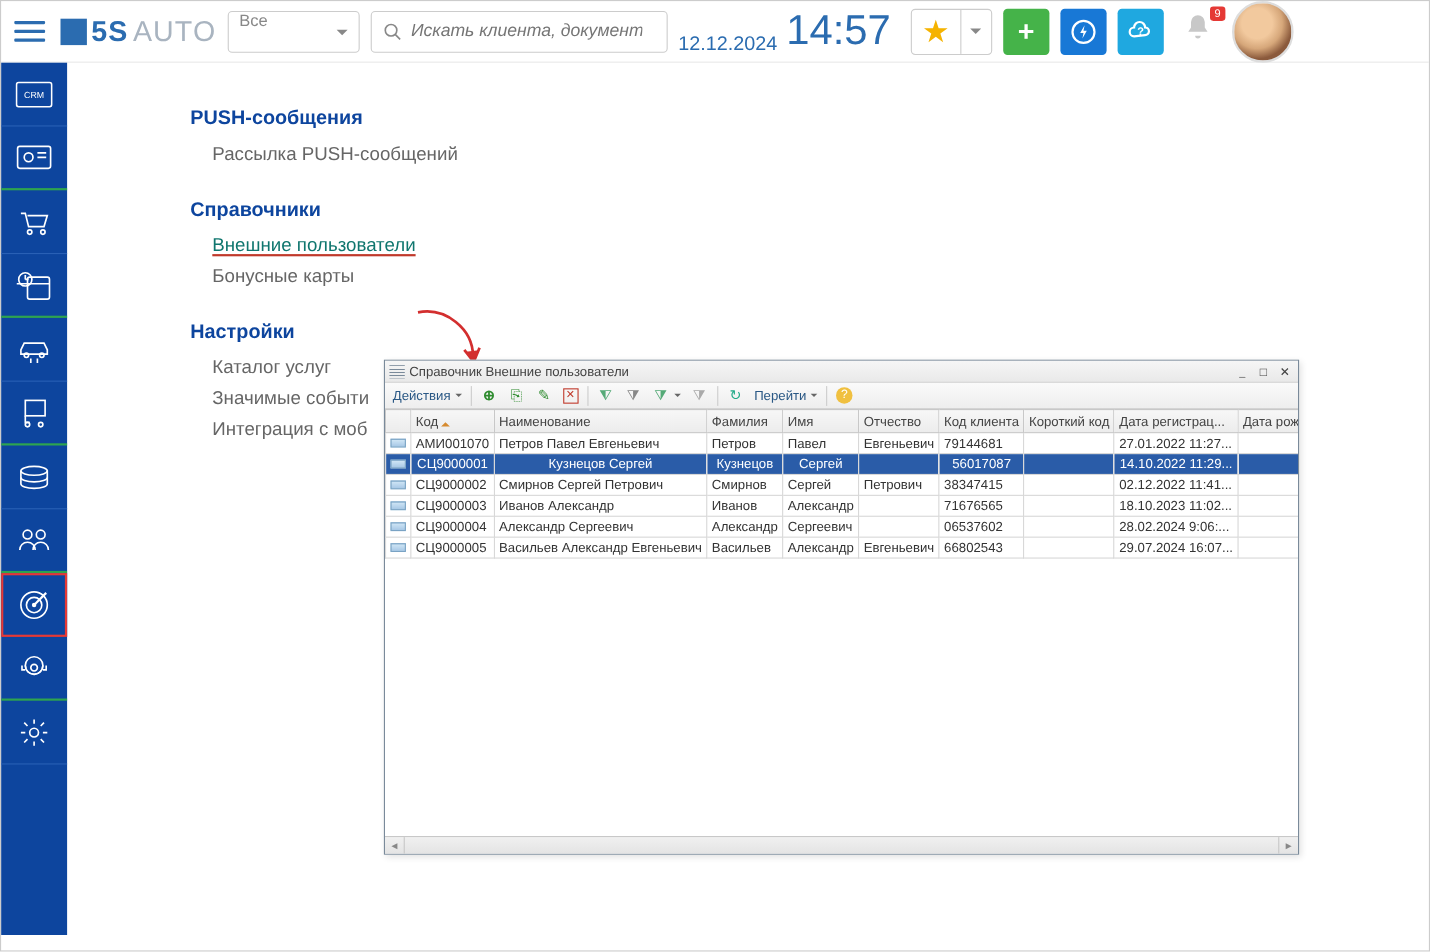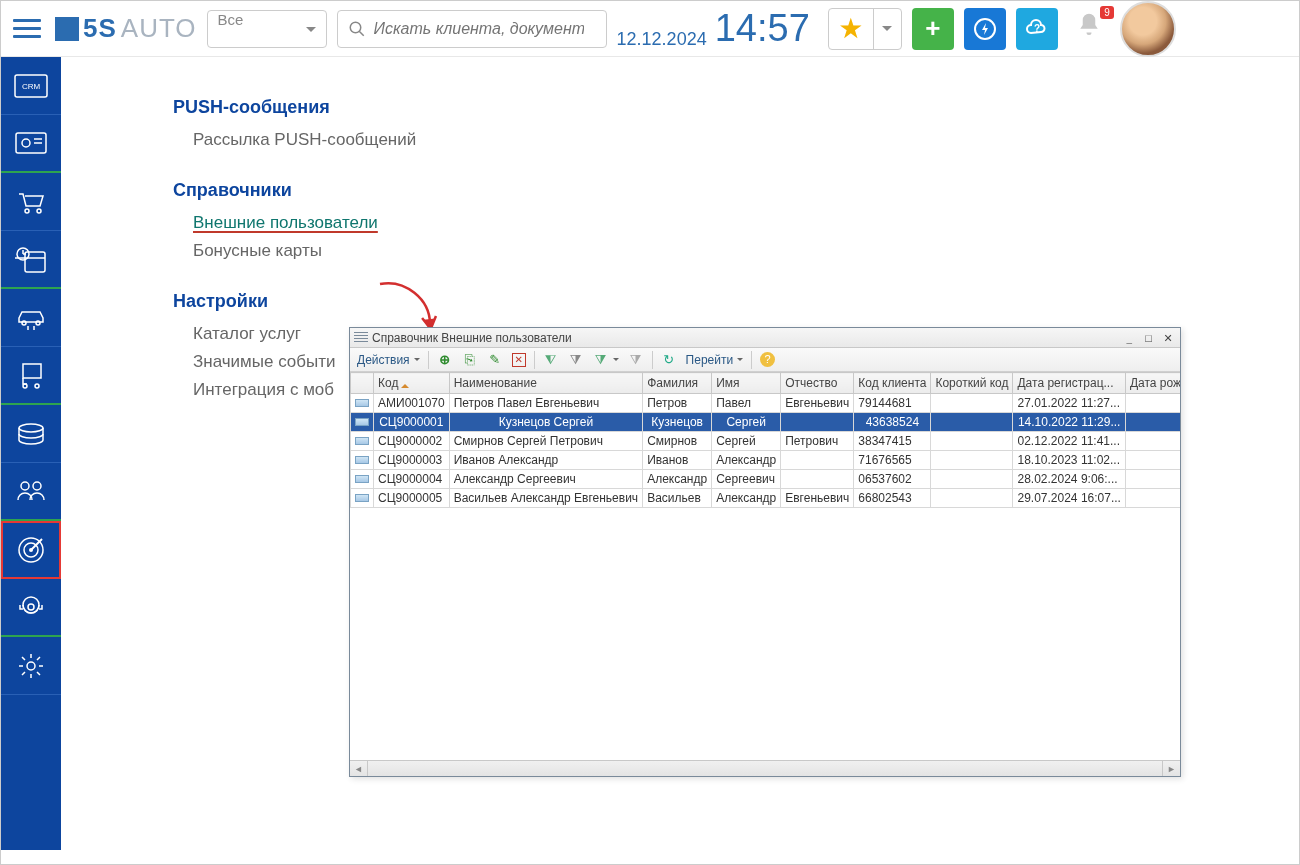--- a/index.html
+++ b/index.html
@@ -353,21 +353,21 @@
                 <td style="text-align:center"><span class="chk">✔</span></td>
                 <td style="text-align:center"></td>
               </tr>
               <tr class="selected">
                 <td class="row-marker"><span class="marker-box"></span></td>
                 <td>СЦ9000001</td>
                 <td>Кузнецов Сергей</td>
                 <td>Кузнецов</td>
                 <td>Сергей</td>
                 <td></td>
-                <td>43638524</td>
+                <td>56017087</td>
                 <td></td>
                 <td>14.10.2022 11:29...</td>
                 <td></td>
                 <td style="text-align:center"><span class="chk">✔</span></td>
                 <td style="text-align:center"></td>
               </tr>
               <tr>
                 <td class="row-marker"><span class="marker-box"></span></td>
                 <td>СЦ9000002</td>
                 <td>Смирнов Сергей Петрович</td>

